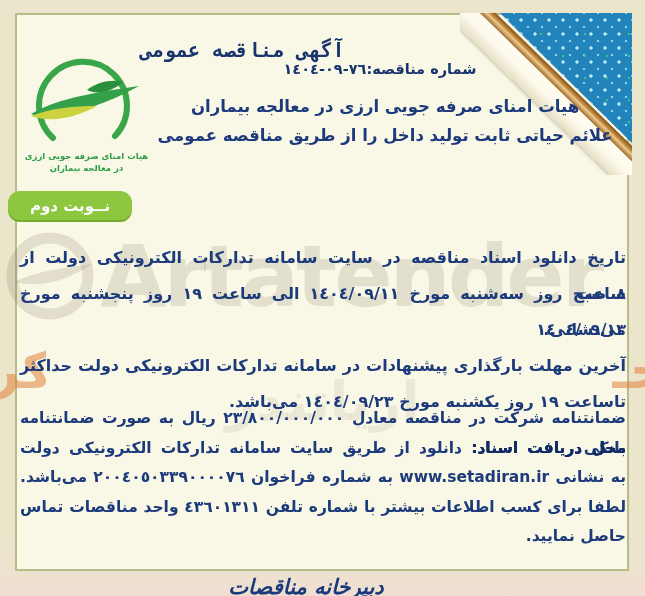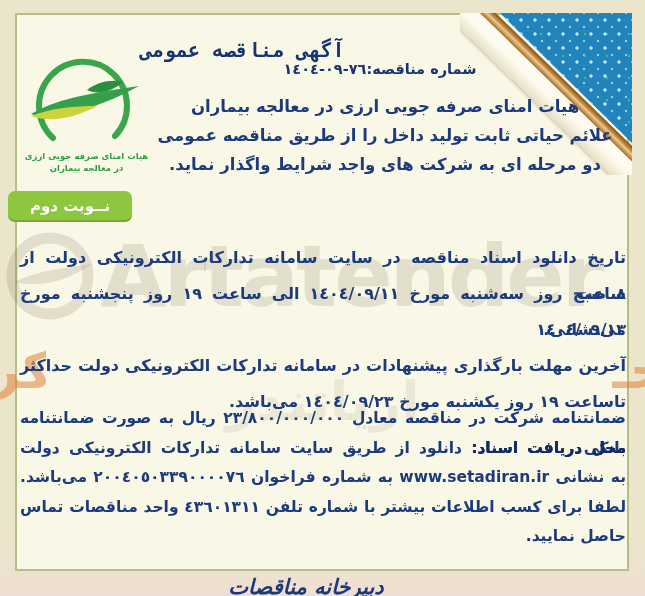--- a/index.html
+++ b/index.html
@@ -67,21 +67,21 @@
   }
   .doc-title{position:absolute;left:140px;top:38px;width:480px;text-align:left;
     font-size:20px;font-weight:bold;color:#17346f;font-family:Liberation Mono, monospace;}
   .tender-no{position:absolute;left:140px;top:61px;width:480px;text-align:center;
     font-size:14.5px;font-weight:bold;color:#17346f;}
   .intro{position:absolute;left:148px;top:92px;width:474px;text-align:center;
     font-size:16.5px;font-weight:bold;}
   .intro div{height:29px;line-height:29px;}
   .badge{
     position:absolute;left:8px;top:191px;width:124px;height:31px;
-    background:#8dc63f;border-radius:7px;color:#fff;
+    background:#8dc63f;border-radius:12px;color:#fff;
     font-size:15px;font-weight:bold;text-align:center;line-height:31px;
     box-shadow:inset 0 -2px 0 rgba(70,120,20,.35);
   }
   .bodyA{position:absolute;left:20px;top:240px;width:606px;font-size:16px;font-weight:bold;}
   .bodyA .line{height:36px;line-height:36px;}
   .bodyB{position:absolute;left:20px;top:404px;width:606px;font-size:15.5px;font-weight:bold;}
   .bodyB .line{height:29.5px;line-height:29.5px;}
   .stretch{text-align:justify;text-align-last:justify;}
   .endline{text-align:right;}
   .heavy{color:#122c66;text-shadow:0 0 .6px #122c66,0 0 .4px #122c66;}
@@ -129,21 +129,20 @@
       <div>هیات امنای صرفه جویی ارزی</div>
       <div>در معالجه بیماران</div>
     </div>
 
     <div class="doc-title">آگهی مناقصه عمومی</div>
     <div class="tender-no">شماره مناقصه:٧٦-٠٩-١٤٠٤</div>
 
     <div class="intro">
       <div>هیات امنای صرفه جویی ارزی در معالجه بیماران</div>
       <div>علائم حیاتی ثابت تولید داخل را از طریق مناقصه عمومی</div>
-      <div>دو مرحله ای به شرکت های واجد شرایط واگذار نماید.</div>
     </div>
 
     <div class="badge">نــوبت دوم</div>
 
     <div class="bodyA">
       <div class="line stretch">تاریخ دانلود اسناد مناقصه در سایت سامانه تدارکات الکترونیکی دولت از ساعت</div>
       <div class="line stretch">٨ صبح روز سه‌شنبه مورخ ١٤٠٤/٠٩/١١ الی ساعت ١٩ روز پنجشنبه مورخ ١٤٠٤/٠٩/١٣</div>
       <div class="line endline">می‌نشانی.</div>
       <div class="line stretch">آخرین مهلت بارگذاری پیشنهادات در سامانه تدارکات الکترونیکی دولت حداکثر</div>
       <div class="line endline">تاساعت ١٩ روز یکشنبه مورخ ١٤٠٤/٠٩/٢٣ می‌باشد.</div>

